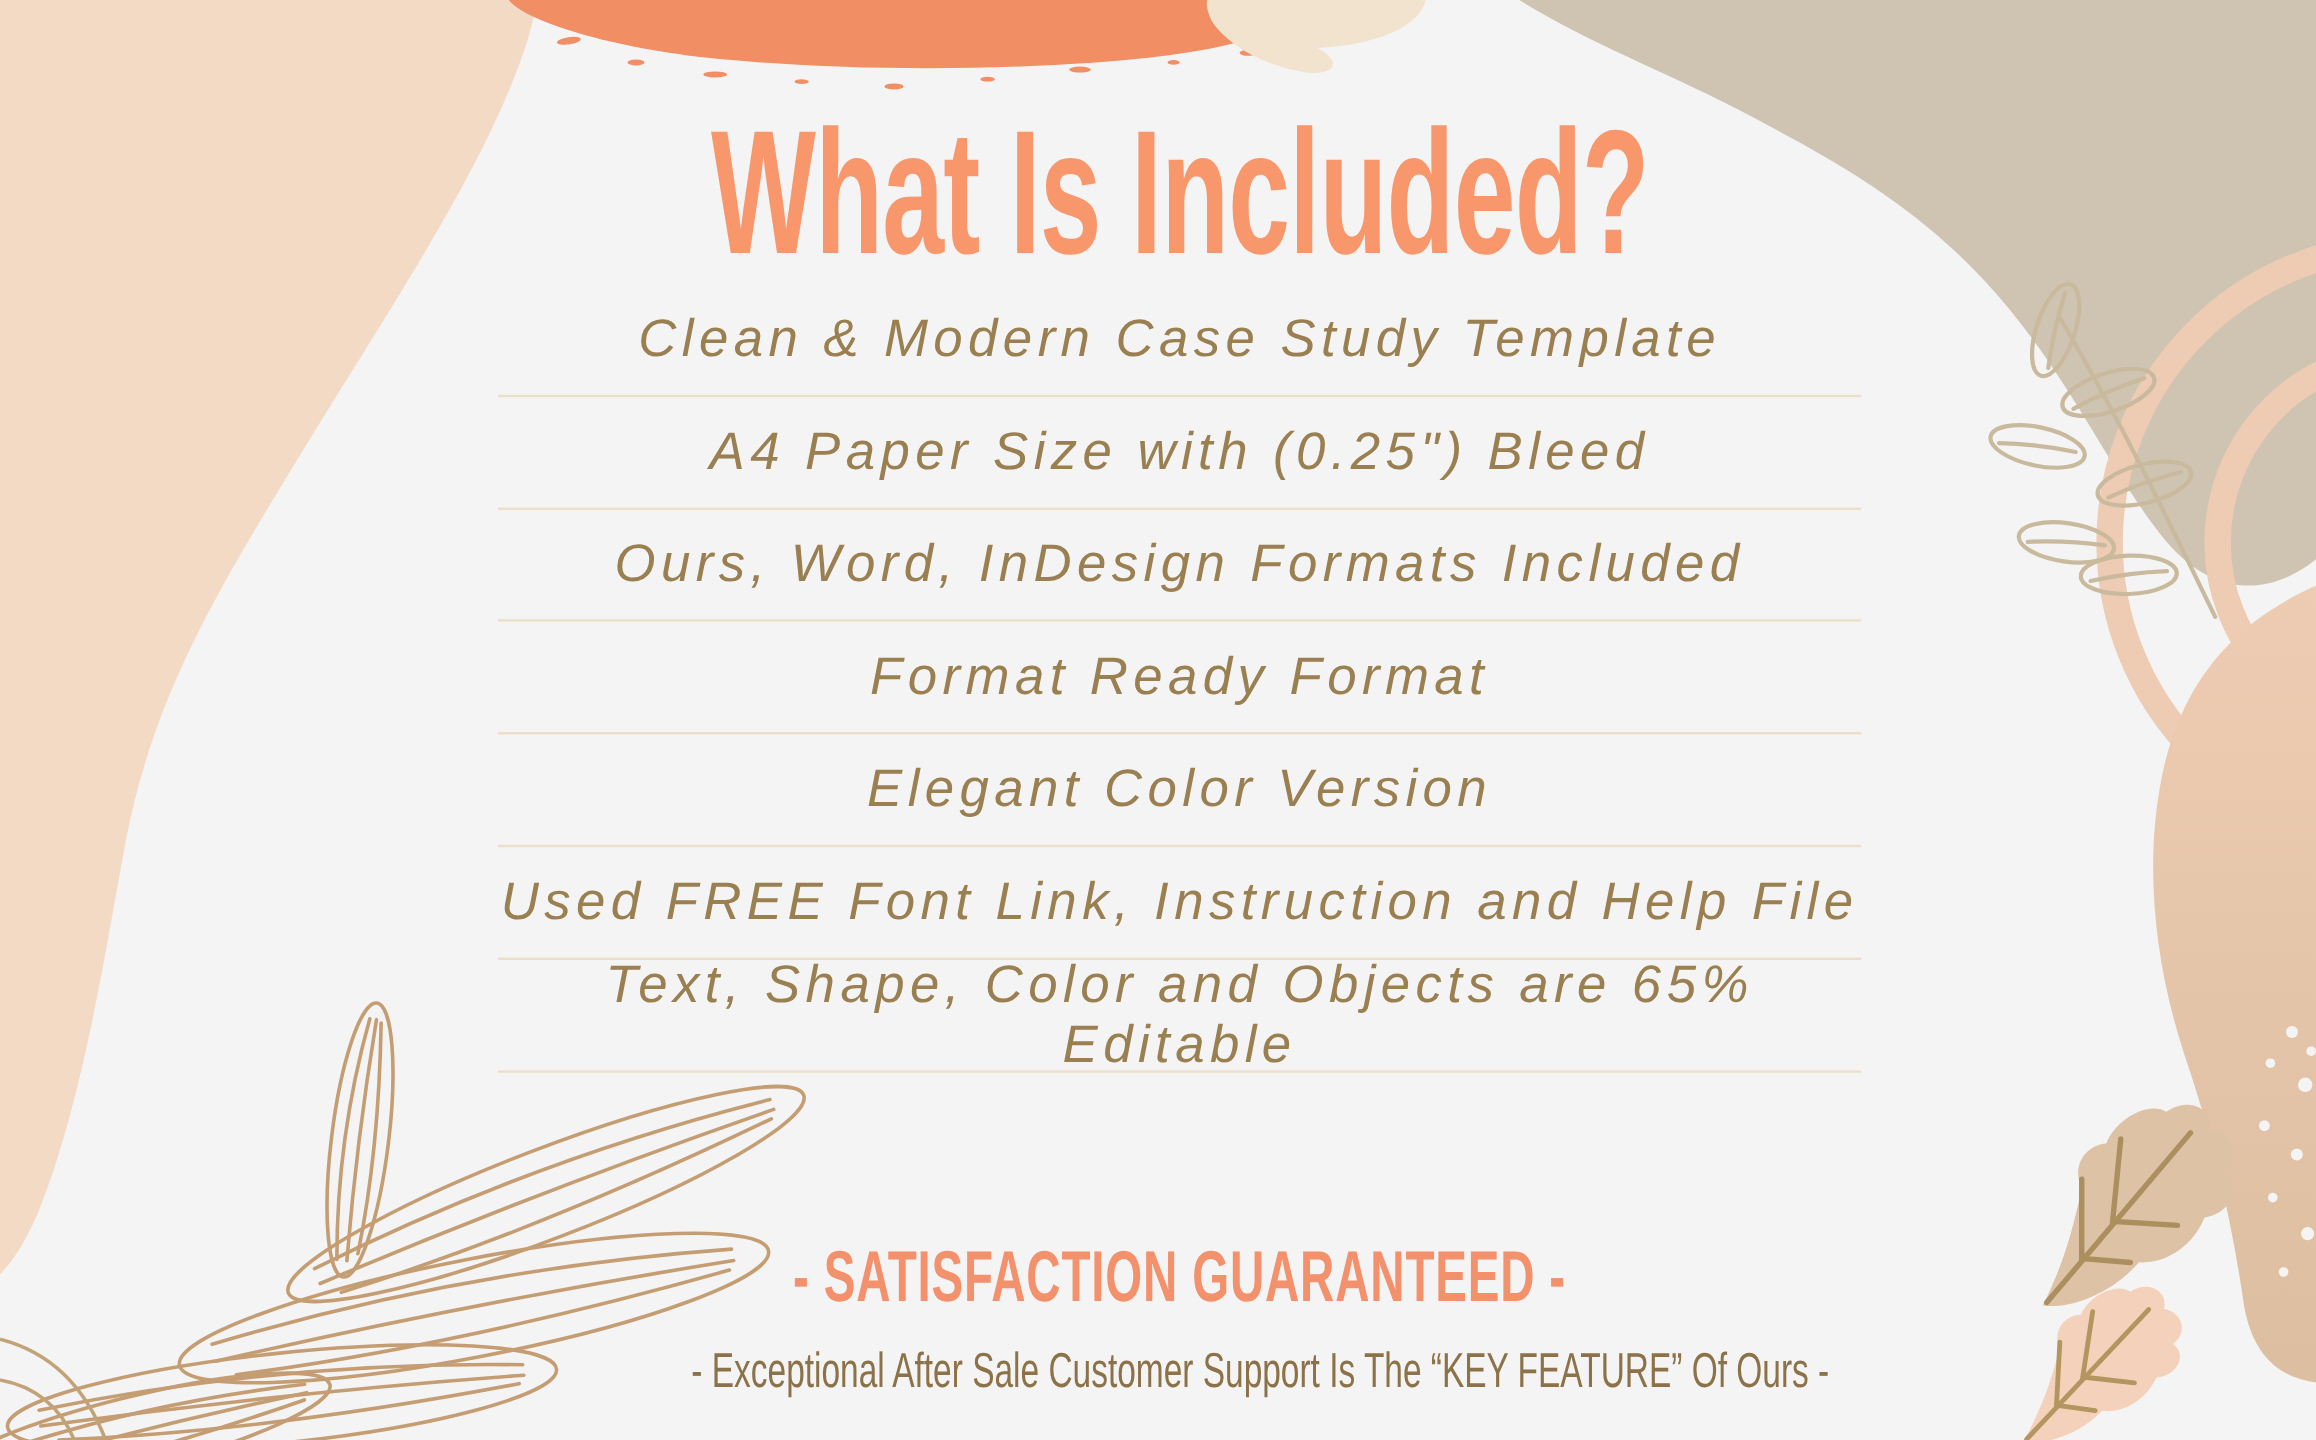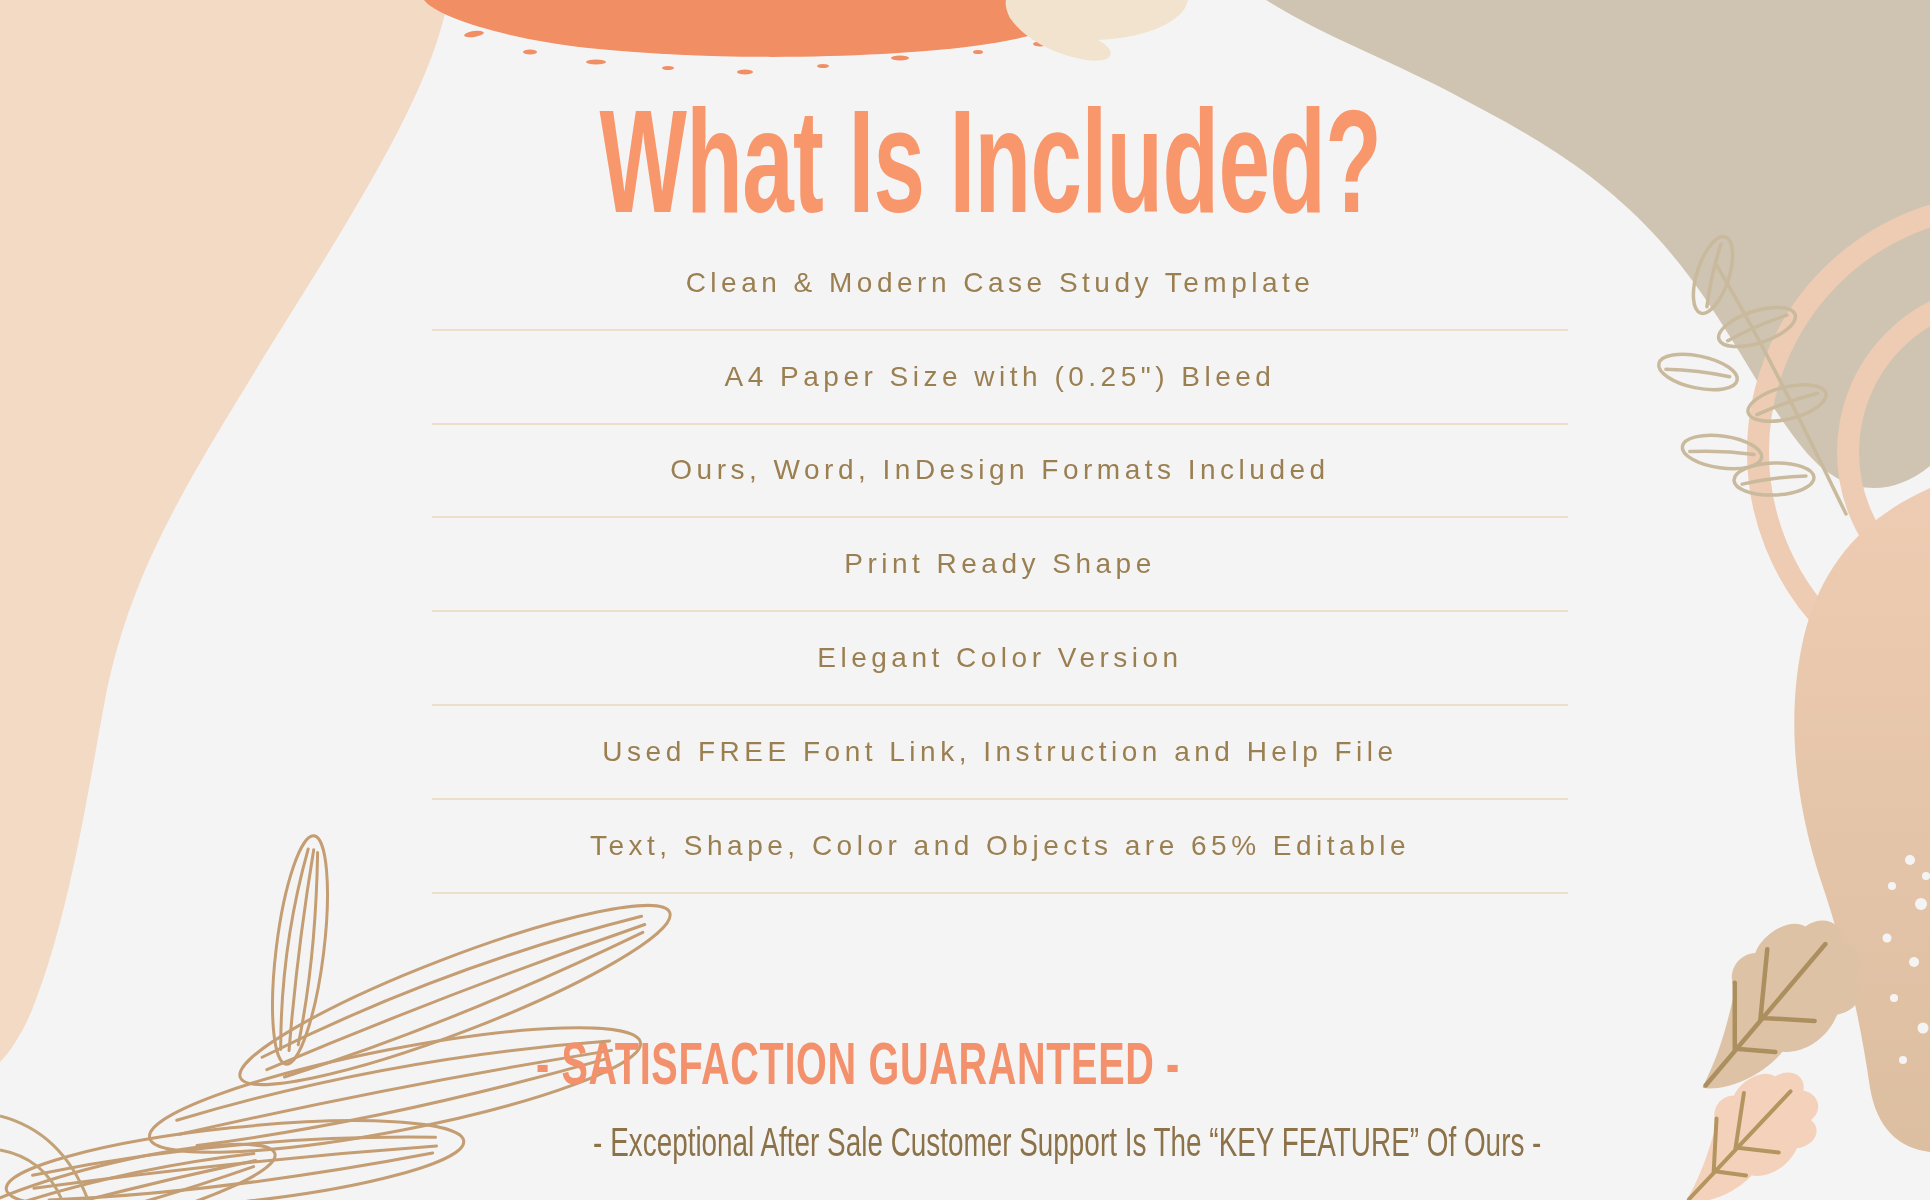--- a/index.html
+++ b/index.html
@@ -21,35 +21,36 @@
   .dot{fill:var(--dot_white);}
   .branch{stroke:var(--leaf_line);fill:none;stroke-width:3.5px;stroke-linecap:round;}
   .palm{stroke:var(--palm_line);fill:none;stroke-width:3px;stroke-linecap:round;}
   .arcs{stroke:var(--arc_line);fill:none;stroke-width:3px;}
   .leaf-tan-body{fill:var(--leaf_tan);}
   .leaf-tan-vein{fill:none;stroke:var(--leaf_tan_vein);stroke-width:4.5px;stroke-linecap:round;}
   .leaf-peach-body{fill:var(--leaf_peach);}
   .leaf-peach-vein{fill:none;stroke:var(--leaf_peach_vein);stroke-width:5px;stroke-linecap:round;}
 
   
-  .content-abs{position:absolute;left:370px;width:1260px;text-align:left;}
+  .content-abs{position:absolute;left:353px;width:1260px;text-align:center;}
   .cond{display:inline-block;white-space:nowrap;transform-origin:50% 50%;}
 
   .title{top:88px;line-height:147px;font-size:147px;font-weight:bold;color:var(--title_orange);}
   .title .cond{transform:scaleX(.63);letter-spacing:-1px;}
 
   .list{top:237px;}
   .row{
     height:91.8px;
     display:flex;align-items:center;justify-content:center;
     margin:0 62px;
     border-bottom:2px solid var(--divider);
-    font-size:28px;
+    font-size:44px;
     letter-spacing:4.5px;
     color:var(--text_brown);
+    font-style:italic;
   }
 
   .guarantee{top:1040px;line-height:48px;font-size:60px;font-weight:bold;color:var(--accent_orange);}
   .guarantee .cond{transform:scaleX(.66);letter-spacing:1px;}
 
   .note{top:1122px;line-height:41px;font-size:41px;font-weight:normal;color:var(--note_brown);}
   .note .cond{transform:scaleX(.68);letter-spacing:0px;}
 </style>
 </head>
 <body>
@@ -155,21 +156,21 @@
     <div class="row">
         <span>Clean &amp; Modern Case Study Template</span>
       </div>
     <div class="row">
         <span>A4 Paper Size with (0.25") Bleed</span>
       </div>
     <div class="row">
         <span>Ours, Word, InDesign Formats Included</span>
       </div>
     <div class="row">
-        <span>Print Ready Shape</span>
+        <span>Format Ready Format</span>
       </div>
     <div class="row">
         <span>Elegant Color Version</span>
       </div>
     <div class="row">
         <span>Used FREE Font Link, Instruction and Help File</span>
       </div>
     <div class="row">
         <span>Text, Shape, Color and Objects are 65% Editable</span>
       </div>

